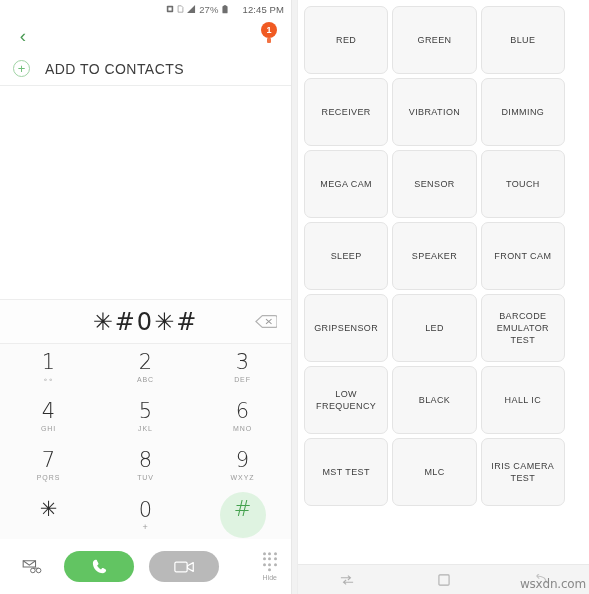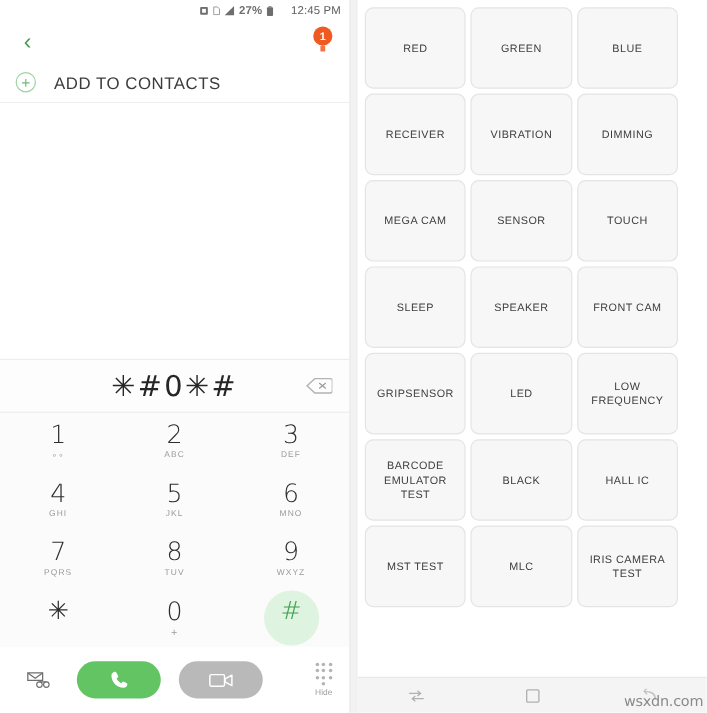--- a/index.html
+++ b/index.html
@@ -18,21 +18,21 @@
     background: #ffffff;
     display: flex; flex-direction: column;
   }
   .status-bar {
     height: 18px; background: #ffffff;
     display: flex; align-items: center; justify-content: flex-end;
     padding-right: 7px; gap: 3px;
     color: #7a7a7a; font-size: 9.5px; letter-spacing: .1px;
   }
   .sb-icon { display: inline-flex; align-items: center; }
-  .sb-txt { font-size: 9.5px; color: #6e6e6e; font-weight: bold; }
+  .sb-txt { font-size: 9.5px; color: #6e6e6e; }
   .sb-time { font-size: 9.5px; color: #5e5e5e; margin-left: 12px; }
 
   .top-nav {
     height: 34px; position: relative;
     display: flex; align-items: center;
     background: #ffffff;
   }
   .back-chevron {
     width: 34px; height: 34px; margin-left: 6px;
     display: flex; align-items: center; justify-content: center;
@@ -380,25 +380,25 @@
       <div class="tile">
           <span class="tile-label">FRONT CAM</span>
         </div>
       <div class="tile">
           <span class="tile-label">GRIPSENSOR</span>
         </div>
       <div class="tile">
           <span class="tile-label">LED</span>
         </div>
       <div class="tile">
-          <span class="tile-label">LOW FREQUENCY</span>
-        </div>
-      <div class="tile">
           <span class="tile-label">BARCODE
 EMULATOR TEST</span>
+        </div>
+      <div class="tile">
+          <span class="tile-label">LOW FREQUENCY</span>
         </div>
       <div class="tile">
           <span class="tile-label">BLACK</span>
         </div>
       <div class="tile">
           <span class="tile-label">HALL IC</span>
         </div>
       <div class="tile">
           <span class="tile-label">MST TEST</span>
         </div>

